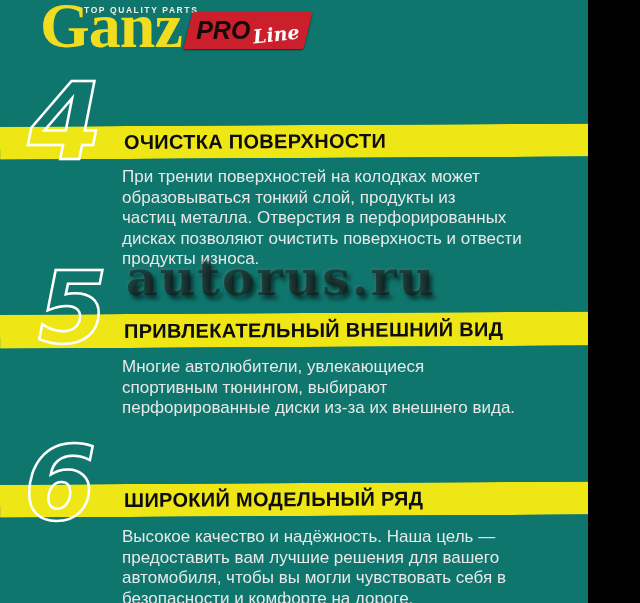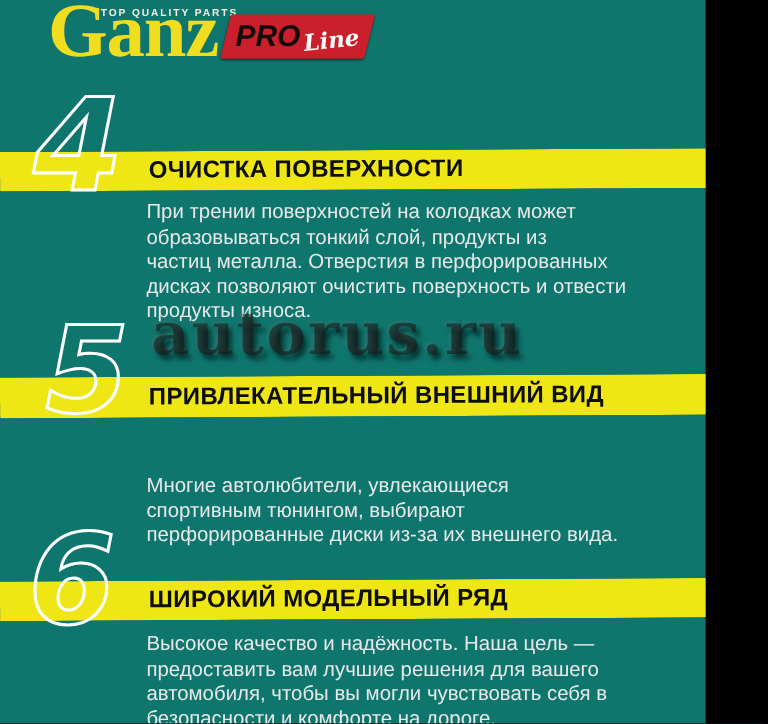--- a/index.html
+++ b/index.html
@@ -103,21 +103,21 @@
   
   .body-text{
     position:absolute;left:122px;
     width:508px;
     font-size:17px;line-height:20.5px;
     color:#e8e8e8;
     white-space:pre-line;
     z-index:2;
   }
   .body-4{top:167px;}
-  .body-5{top:357px;margin-top:38px;}
+  .body-5{top:357px;}
   .body-6{top:527px;}
 </style>
 </head>
 <body>
 
 <div class="poster">
 
   <div class="tagline">TOP QUALITY PARTS</div>
   <div class="logo">Ganz</div>
   <div class="badge">

